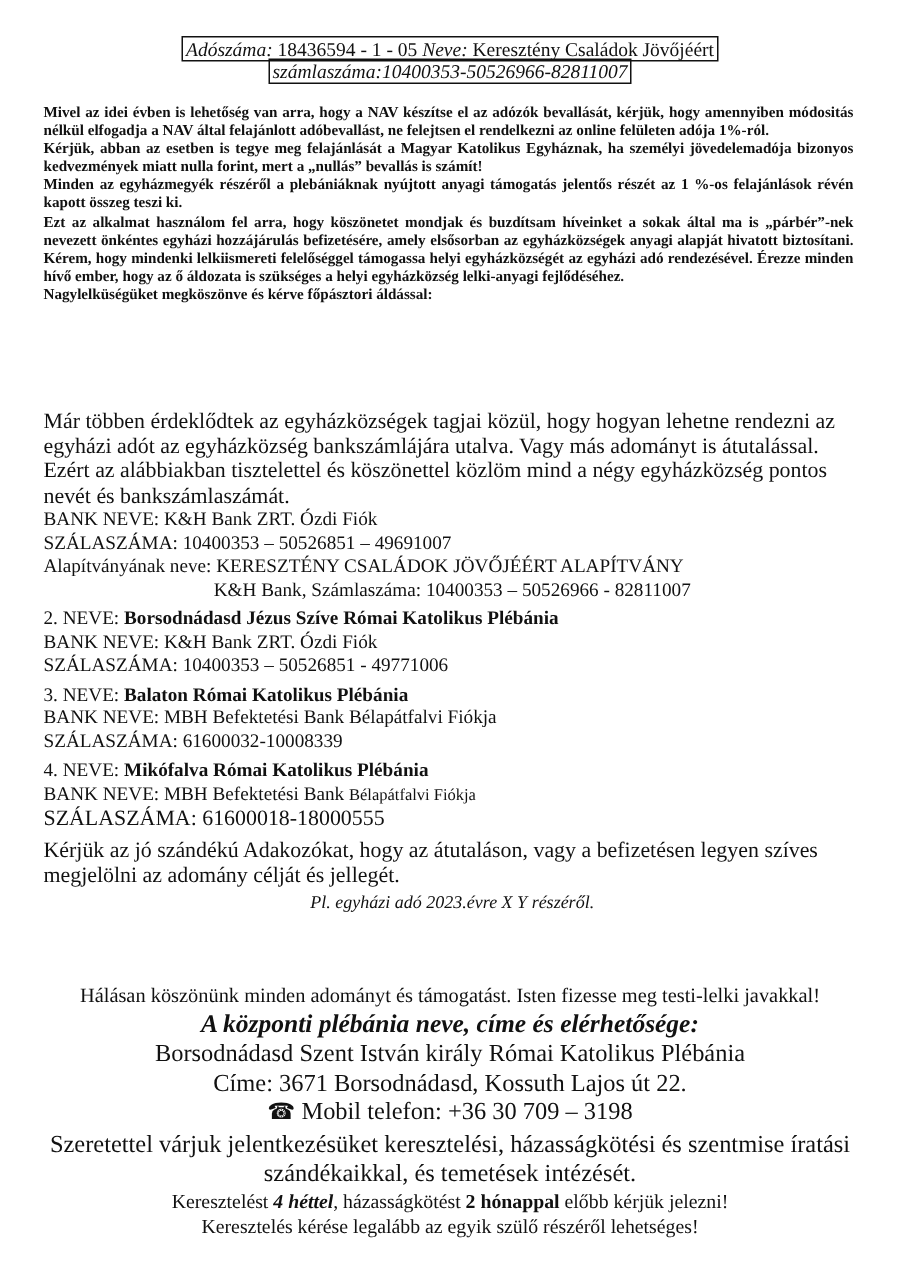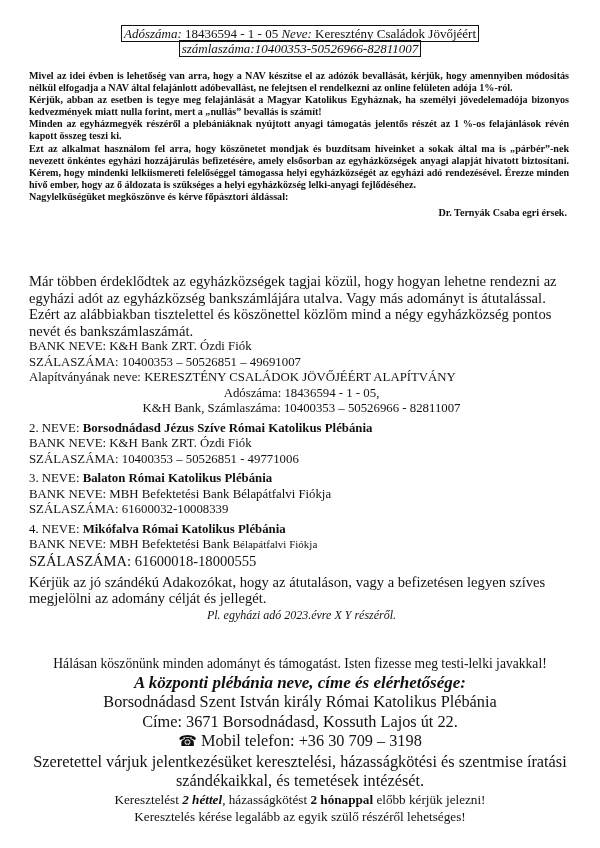--- a/index.html
+++ b/index.html
@@ -55,31 +55,29 @@
     <span>számlaszáma:</span><span>10400353-50526966-82811007</span>
   </span>
 </div>
 
 <div class="small" style="top:70px;">
   <p>Mivel az idei évben is lehetőség van arra, hogy a NAV készítse el az adózók bevallását, kérjük, hogy amennyiben módositás nélkül elfogadja a NAV által felajánlott adóbevallást, ne felejtsen el rendelkezni az online felületen adója 1%-ról.</p>
   <p>Kérjük, abban az esetben is tegye meg felajánlását a Magyar Katolikus Egyháznak, ha személyi jövedelemadója bizonyos kedvezmények miatt nulla forint, mert a „nullás” bevallás is számít!</p>
   <p>Minden az egyházmegyék részéről a plebániáknak nyújtott anyagi támogatás jelentős részét az 1 %-os felajánlások révén kapott összeg teszi ki.</p>
   <p>Ezt az alkalmat használom fel arra, hogy köszönetet mondjak és buzdítsam híveinket a sokak által ma is „párbér”-nek nevezett önkéntes egyházi hozzájárulás befizetésére, amely elsősorban az egyházközségek anyagi alapját hivatott biztosítani. Kérem, hogy mindenki lelkiismereti felelőséggel támogassa helyi egyházközségét az egyházi adó rendezésével. Érezze minden hívő ember, hogy az ő áldozata is szükséges a helyi egyházközség lelki-anyagi fejlődéséhez.</p>
   <p>Nagylelküségüket megköszönve és kérve főpásztori áldással:</p>
-  <p class="sign">Dr. Ternyák Csaba egri érsek.</p>
 </div>
 
 <div class="big" style="top:273px;">
   <p>Már többen érdeklődtek az egyházközségek tagjai közül, hogy hogyan lehetne rendezni az egyházi adót az egyházközség bankszámlájára utalva. Vagy más adományt is átutalással. Ezért az alábbiakban tisztelettel és köszönettel közlöm mind a négy egyházközség pontos nevét és bankszámlaszámát.</p>
 
   <div class="acct">
     <div>BANK NEVE: K&amp;H Bank ZRT. Ózdi Fiók</div>
     <div>SZÁLASZÁMA: 10400353 – 50526851 – 49691007</div>
     <div>Alapítványának neve: KERESZTÉNY CSALÁDOK JÖVŐJÉÉRT ALAPÍTVÁNY</div>
-    <div class="center">Adószáma: 18436594 - 1 - 05,</div>
     <div class="center">K&amp;H Bank, Számlaszáma: 10400353 – 50526966 - 82811007</div>
   </div>
 
   <div class="acct gap">
     <div><span>2. NEVE: </span><span class="name">Borsodnádasd Jézus Szíve Római Katolikus Plébánia</span></div>
     <div>BANK NEVE: K&amp;H Bank ZRT. Ózdi Fiók</div>
     <div>SZÁLASZÁMA: 10400353 – 50526851 - 49771006</div>
   </div>
 
   <div class="acct gap">
@@ -98,15 +96,15 @@
   <p class="center ital" style="font-size:12px;">Pl. egyházi adó 2023.évre X Y  részéről.</p>
 </div>
 
 <div class="bottom" style="top:655px;">
   <p class="b-text" style="font-size:13.6px;">Hálásan köszönünk minden adományt és támogatást. Isten fizesse meg testi-lelki javakkal!</p>
   <p class="b-heading">A központi plébánia neve, címe és elérhetősége:</p>
   <p class="b-main">Borsodnádasd Szent István király Római Katolikus Plébánia</p>
   <p class="b-main">Címe: 3671 Borsodnádasd, Kossuth Lajos út 22.</p>
   <p class="b-main"><span class="phone-icon">☎</span><span> Mobil telefon: +36 30 709 – 3198</span></p>
   <p class="b-main" style="padding:0 24px;">Szeretettel várjuk jelentkezésüket keresztelési, házasságkötési és szentmise íratási szándékaikkal, és temetések intézését.</p>
-  <p class="b-note"><span>Keresztelést </span><b><i>2 héttel</i></b><span>, házasságkötést </span><b>2 hónappal</b><span> előbb kérjük jelezni!</span></p>
+  <p class="b-note"><span>Keresztelést </span><b><i>4 héttel</i></b><span>, házasságkötést </span><b>2 hónappal</b><span> előbb kérjük jelezni!</span></p>
   <p class="b-note">Keresztelés kérése legalább az egyik szülő részéről lehetséges!</p>
 </div>
 
 </body></html>

